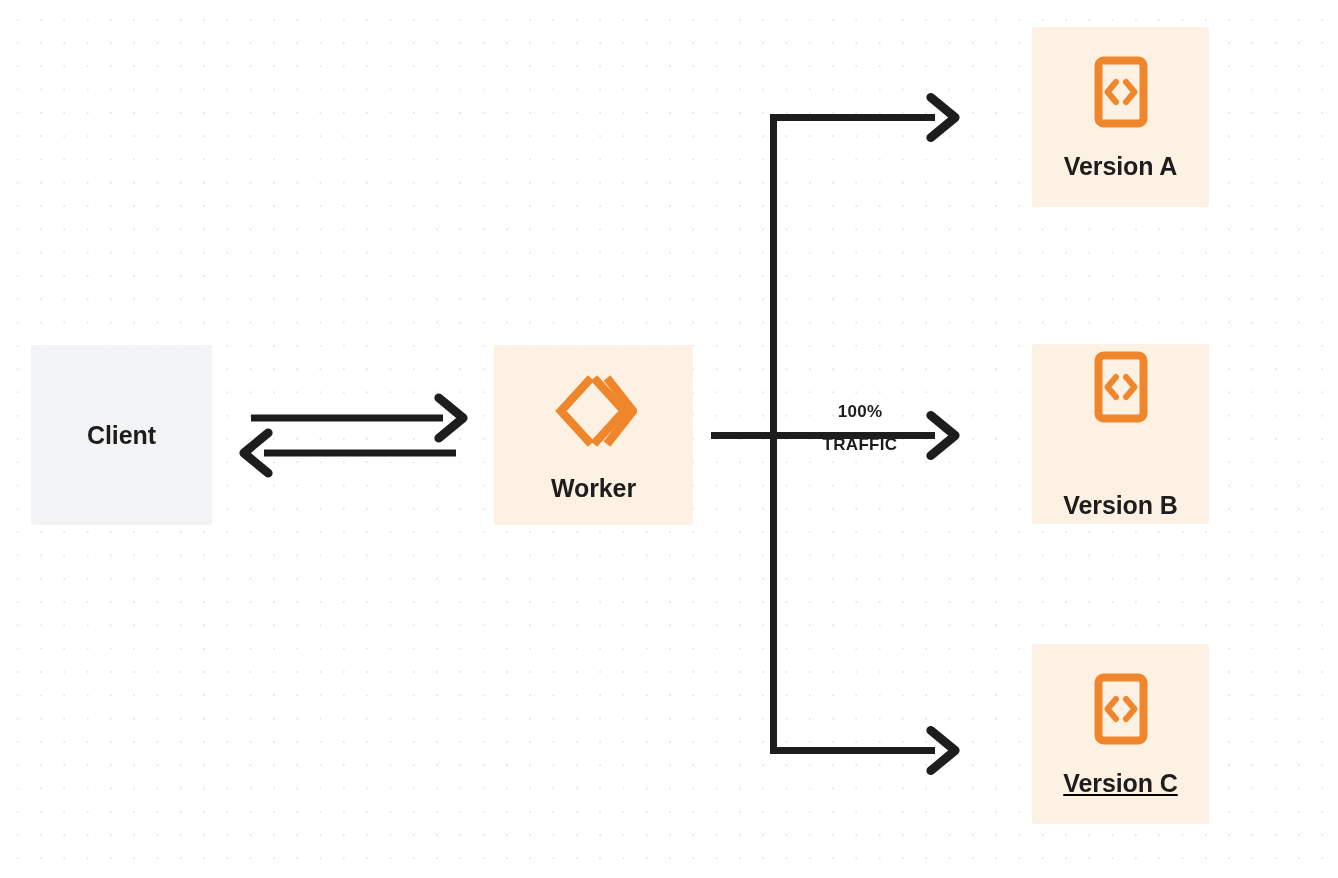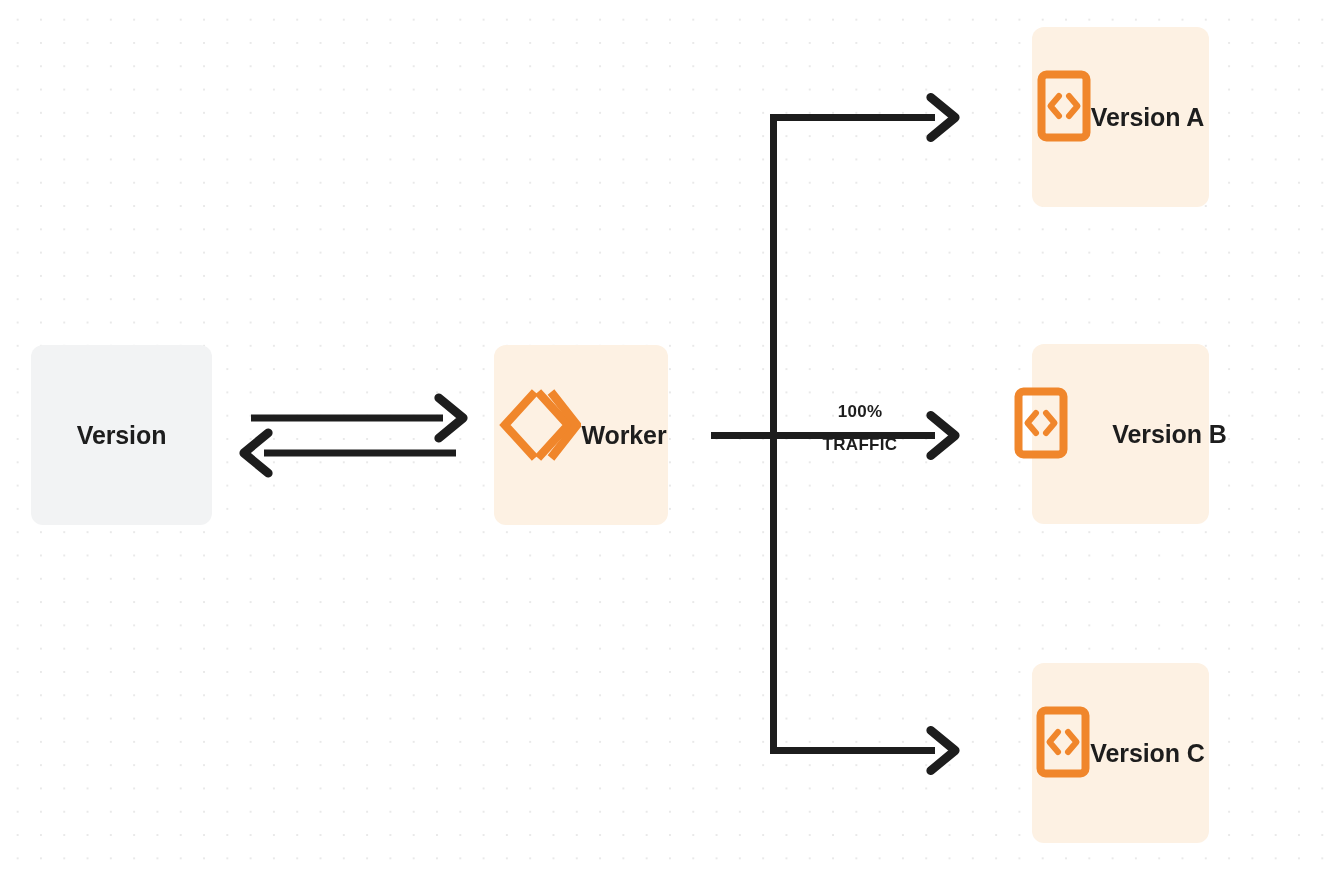--- a/index.html
+++ b/index.html
@@ -28,23 +28,23 @@
     left: 0;
     top: 0;
     width: 1338px;
     height: 878px;
     pointer-events: none;
   }
 
   
   .node {
     position: absolute;
-    border-radius: 12px;
+    border-radius: 3px;
     display: flex;
-    flex-direction: row;
+    flex-direction: column;
     align-items: center;
     justify-content: center;
     box-sizing: border-box;
   }
   .node-label {
     font-size: 25px;
     font-weight: 700;
     color: #1d1d1d;
     letter-spacing: -0.1px;
     white-space: nowrap;
@@ -54,38 +54,38 @@
     left: 31px;
     top: 345px;
     width: 181px;
     height: 180px;
     background: #f2f3f4;
   }
 
   .worker-node {
     left: 494px;
     top: 345px;
-    width: 174px;
+    width: 199px;
     height: 180px;
     background: #fdf1e3;
   }
   .worker-icon {
     margin-top: 4px;
     margin-bottom: 20px;
   }
 
   .version-node {
     width: 177px;
     height: 180px;
     background: #fdf1e3;
     left: 1032px;
   }
   .version-a { top: 27px; }
   .version-b { top: 344px; gap: 44px; }
-  .version-c { top: 663px; }
+  .version-c { top: 644px; text-decoration: underline; }
 
   .code-icon {
     margin-top: 2px;
     margin-bottom: 20px;
   }
 
   
   .deployed-group {
     position: absolute;
     left: 985px;
@@ -181,21 +181,21 @@
 
     <line x1="770" y1="750.5" x2="935" y2="750.5" stroke="#1d1d1d" stroke-width="7" stroke-linecap="butt" marker-end="url(#arrowRight)"></line>
   </svg>
 
   <div class="traffic-label">
     <span>100%</span>
     <span>TRAFFIC</span>
   </div>
 
   <div class="node client-node">
-    <div class="node-label">Version</div>
+    <div class="node-label">Client</div>
   </div>
 
   <div class="node worker-node">
     <div class="worker-icon">
       <svg width="86" height="78" viewBox="0 0 86 78" fill="none">
 
         <path d="M 40 6 L 10 39 L 40 72" stroke="#f0862b" stroke-width="8.5" stroke-linecap="butt" stroke-linejoin="miter" fill="none"></path>
 
         <path d="M 43 6 L 73 39 L 43 72" stroke="#f0862b" stroke-width="8.5" stroke-linecap="butt" stroke-linejoin="miter" fill="none"></path>
 

